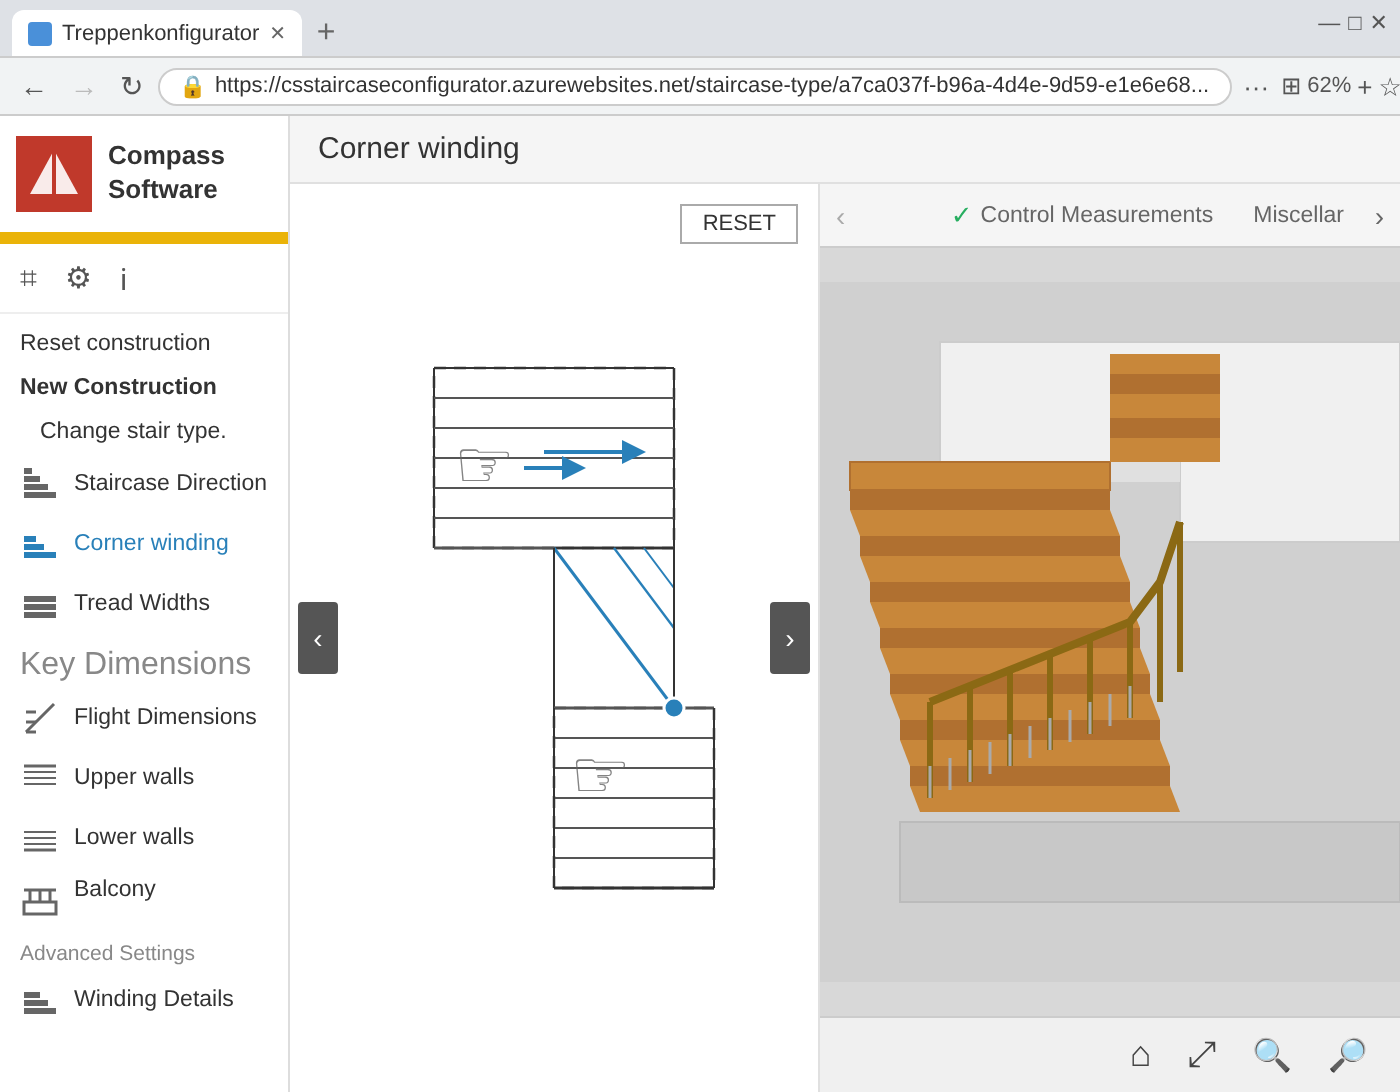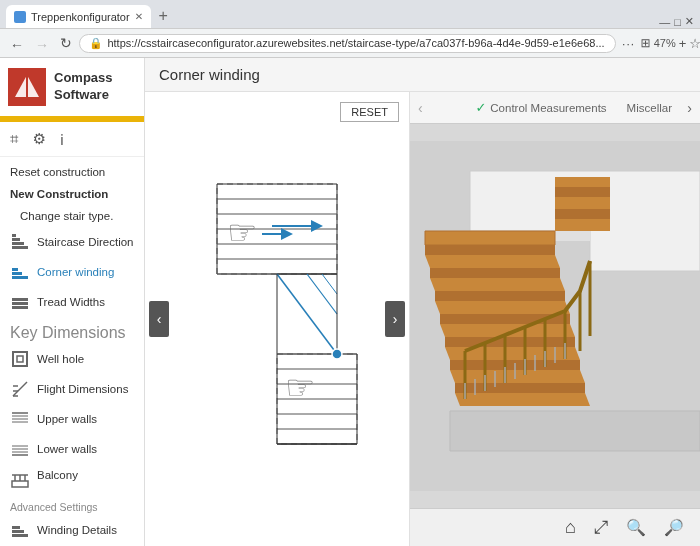--- a/index.html
+++ b/index.html
@@ -4,21 +4,21 @@
   <style>
     * { box-sizing: border-box; margin: 0; padding: 0; }
     body { font-family: Arial, sans-serif; font-size: 12px; background: #f0f0f0; width: 700px; height: 546px; overflow: hidden; }
     .nav-btn { background: none; border: none; cursor: pointer; color: #555; font-size: 14px; padding: 2px 4px; border-radius: 3px; display: flex; align-items: center; }
   </style>
 </head>
 <body>
 
 <div>
 
-  <div style="display:flex; align-items:flex-end; background:#dee1e6; padding:5px 0 0 6px; height:28px;">
+  <div style="display:flex; align-items:flex-start; background:#dee1e6; padding:5px 0 0 6px; height:28px;">
     <div style="display:flex; align-items:center; background:#fff; border-radius:6px 6px 0 0; padding:0 8px; height:23px; font-size:11px; color:#333; gap:5px; min-width:140px;">
       <div style="width:12px;height:12px;background:#4a90d9;border-radius:2px;flex-shrink:0;"></div>
       <span>Treppenkonfigurator</span>
       <span style="color:#666;font-size:10px;cursor:pointer;margin-left:auto;">✕</span>
     </div>
     <div style="width:24px;height:24px;display:flex;align-items:center;justify-content:center;color:#666;font-size:16px;cursor:pointer;">+</div>
     <div style="margin-left:auto; display:flex; gap:4px; padding-right:6px; align-items:center;">
       <span style="cursor:pointer; font-size:11px; color:#555;">—</span>
       <span style="cursor:pointer; font-size:11px; color:#555;">□</span>
       <span style="cursor:pointer; font-size:11px; color:#555;">✕</span>
@@ -28,21 +28,21 @@
   <div style="display:flex; align-items:center; background:#f1f3f4; border-top:1px solid #ccc; border-bottom:1px solid #ccc; padding:3px 6px; gap:3px; height:30px;">
     <button class="nav-btn" style="background:none;border:none;cursor:pointer;color:#555;font-size:14px;padding:2px 4px;border-radius:3px;">←</button>
     <button class="nav-btn" style="background:none;border:none;cursor:pointer;color:#bbb;font-size:14px;padding:2px 4px;border-radius:3px;">→</button>
     <button class="nav-btn" style="background:none;border:none;cursor:pointer;color:#555;font-size:14px;padding:2px 4px;border-radius:3px;">↻</button>
     <div style="flex:1;border:1px solid #ccc;border-radius:12px;padding:2px 10px;font-size:11px;color:#333;background:#fff;display:flex;align-items:center;gap:4px;">
       <span style="color:#555;font-size:11px;">🔒</span>
       <span style="flex:1;overflow:hidden;text-overflow:ellipsis;white-space:nowrap;font-size:11px;">https://csstaircaseconfigurator.azurewebsites.net/staircase-type/a7ca037f-b96a-4d4e-9d59-e1e6e68...</span>
     </div>
     <span style="font-size:13px;color:#555;cursor:pointer;padding:0 3px;">···</span>
     <span style="font-size:12px;color:#555;cursor:pointer;">⊞</span>
-    <span style="font-size:11px;color:#555;">47%</span>
+    <span style="font-size:11px;color:#555;">62%</span>
     <span style="font-size:13px;color:#555;cursor:pointer;">+</span>
     <span style="font-size:13px;color:#555;cursor:pointer;">☆</span>
 
   </div>
 </div>
 
 <div style="display:flex;width:700px;height:488px;overflow:hidden;">
 
   <div style="width:145px;background:#fff;border-right:1px solid #ddd;display:flex;flex-direction:column;overflow-y:auto;flex-shrink:0;">
 
@@ -109,29 +109,20 @@
               <rect x="2" y="6" width="16" height="3" fill="#666"></rect>
             </svg>
         </div>
         <span>Tread Widths</span>
       </div>
 
       <div style="padding:7px 10px 2px;font-size:16px;color:#888;">
         <span>Key Dimensions</span>
       </div>
 
-      <div style="display:flex;align-items:center;gap:7px;padding:5px 10px;cursor:pointer;color:#333;font-size:11.5px;">
-        <div style="width:20px;height:20px;flex-shrink:0;">
-          <svg width="20" height="20" viewBox="0 0 20 20">
-              <rect x="3" y="3" width="14" height="14" fill="none" stroke="#666" stroke-width="2"></rect>
-              <rect x="7" y="7" width="6" height="6" fill="none" stroke="#666" stroke-width="1.5"></rect>
-            </svg>
-        </div>
-        <span>Well hole</span>
-      </div>
 
       <div style="display:flex;align-items:center;gap:7px;padding:5px 10px;cursor:pointer;color:#333;font-size:11.5px;">
         <div style="width:20px;height:20px;flex-shrink:0;">
           <svg width="20" height="20" viewBox="0 0 20 20">
               <line x1="3" y1="17" x2="17" y2="3" stroke="#666" stroke-width="1.5"></line>
               <line x1="3" y1="17" x2="8" y2="17" stroke="#666" stroke-width="1.5"></line>
               <line x1="3" y1="12" x2="8" y2="12" stroke="#666" stroke-width="1.5"></line>
               <line x1="3" y1="7" x2="8" y2="7" stroke="#666" stroke-width="1.5"></line>
             </svg>
         </div>

